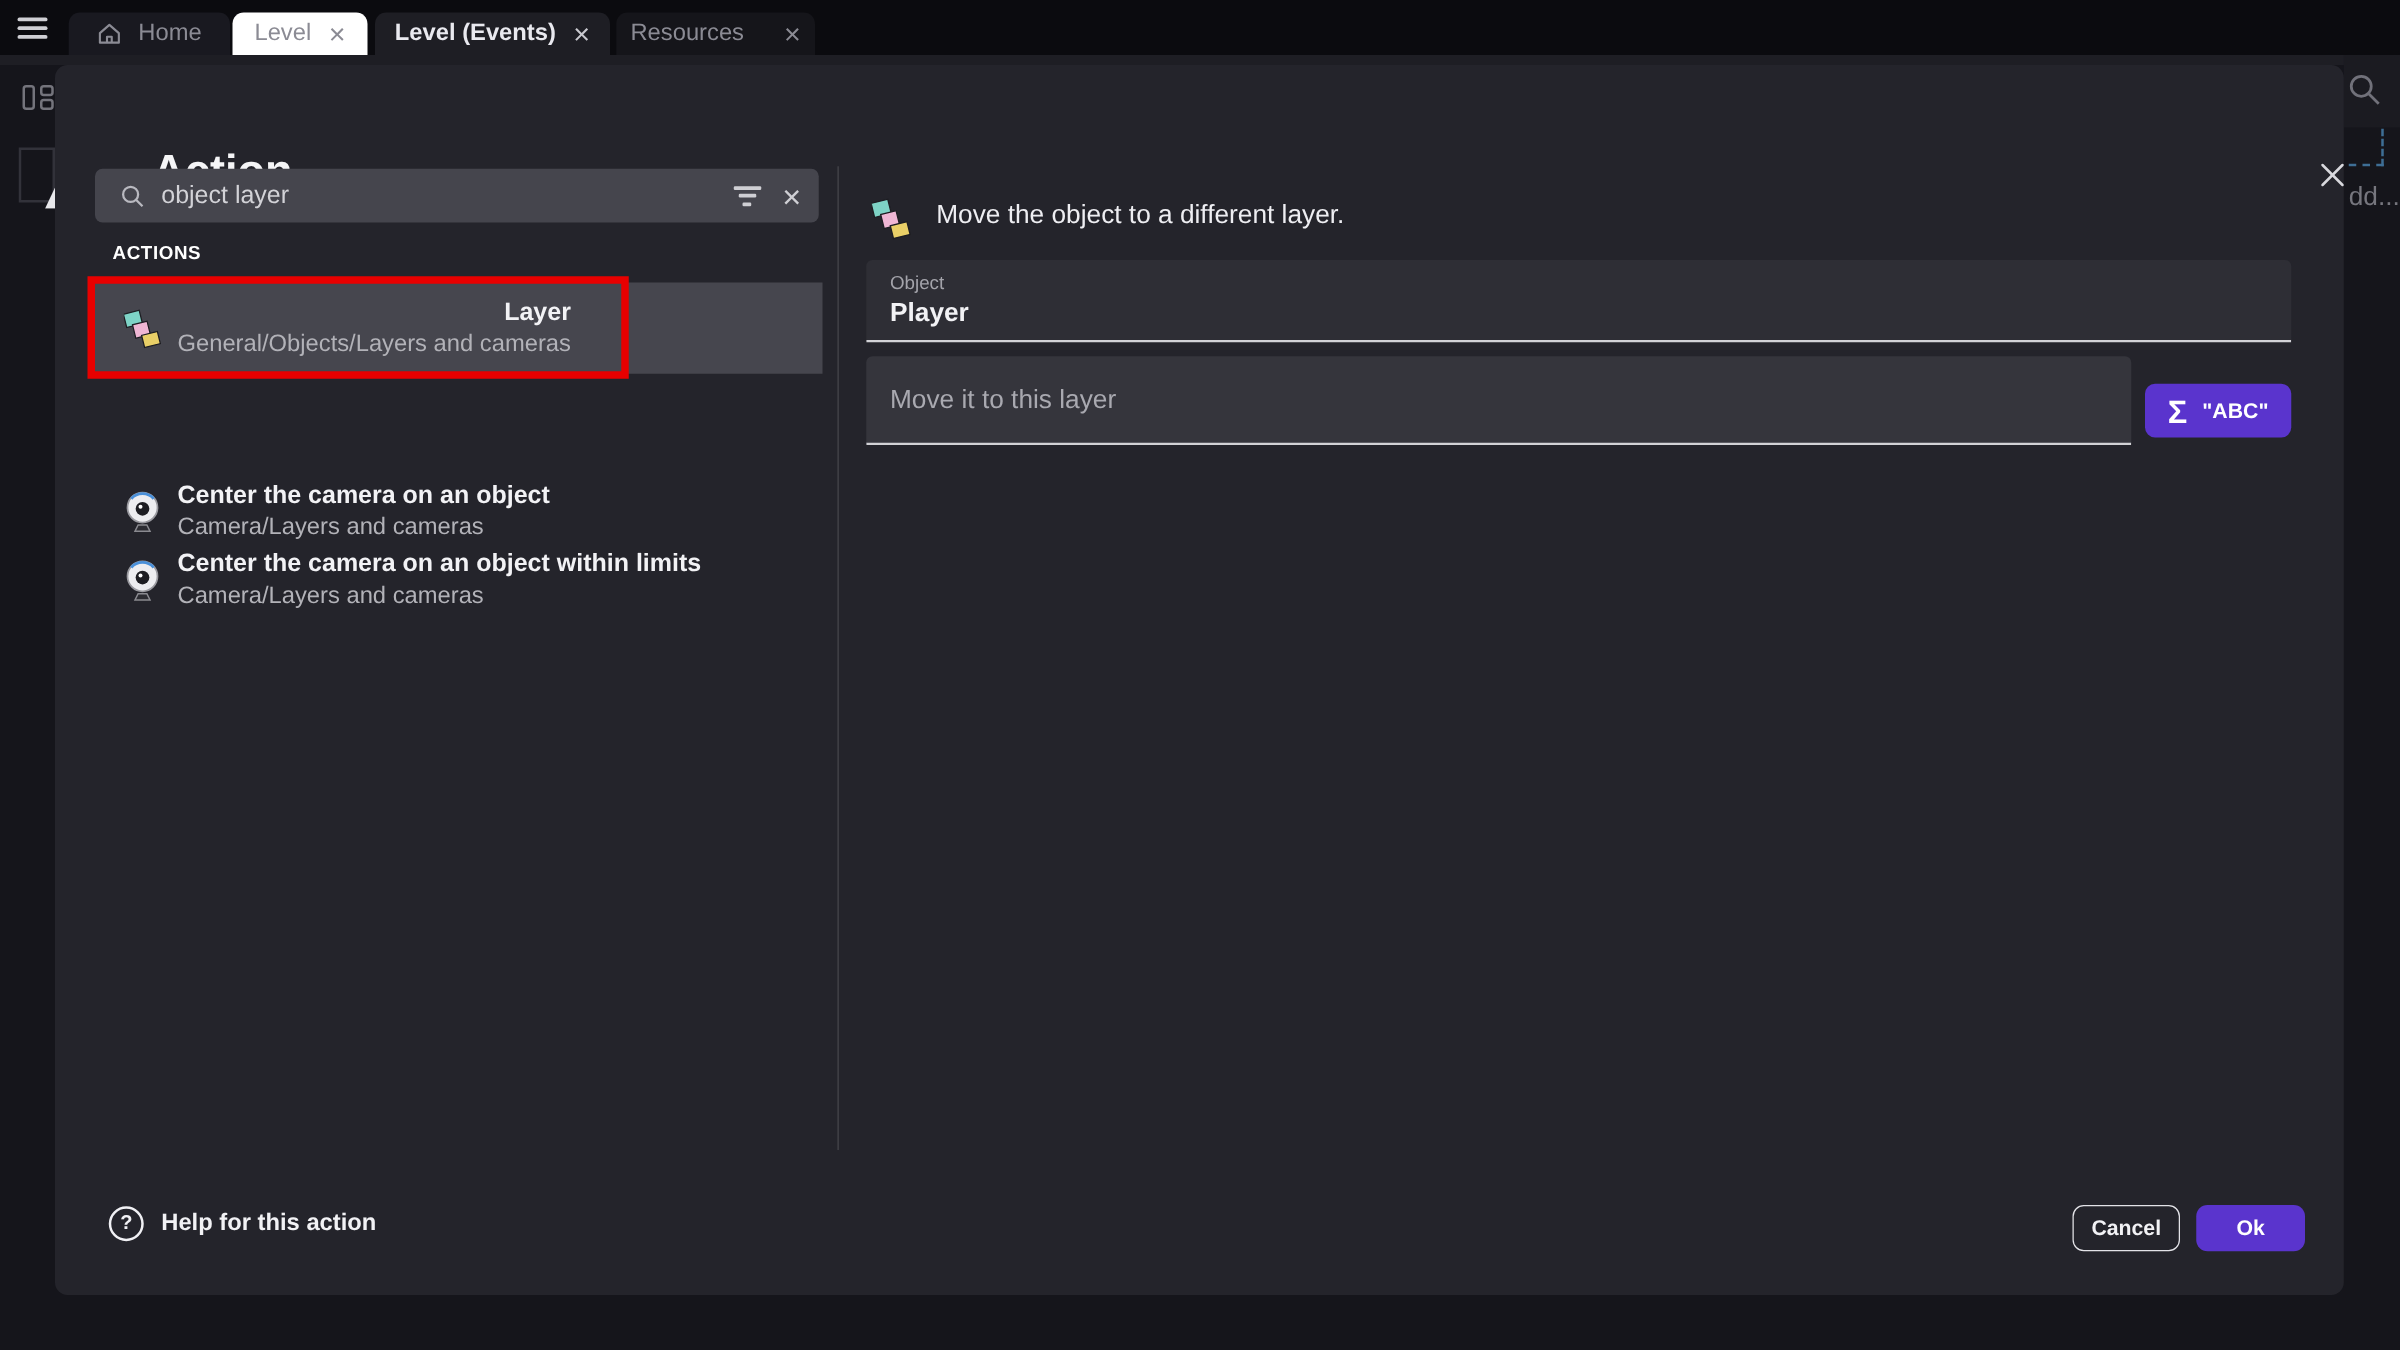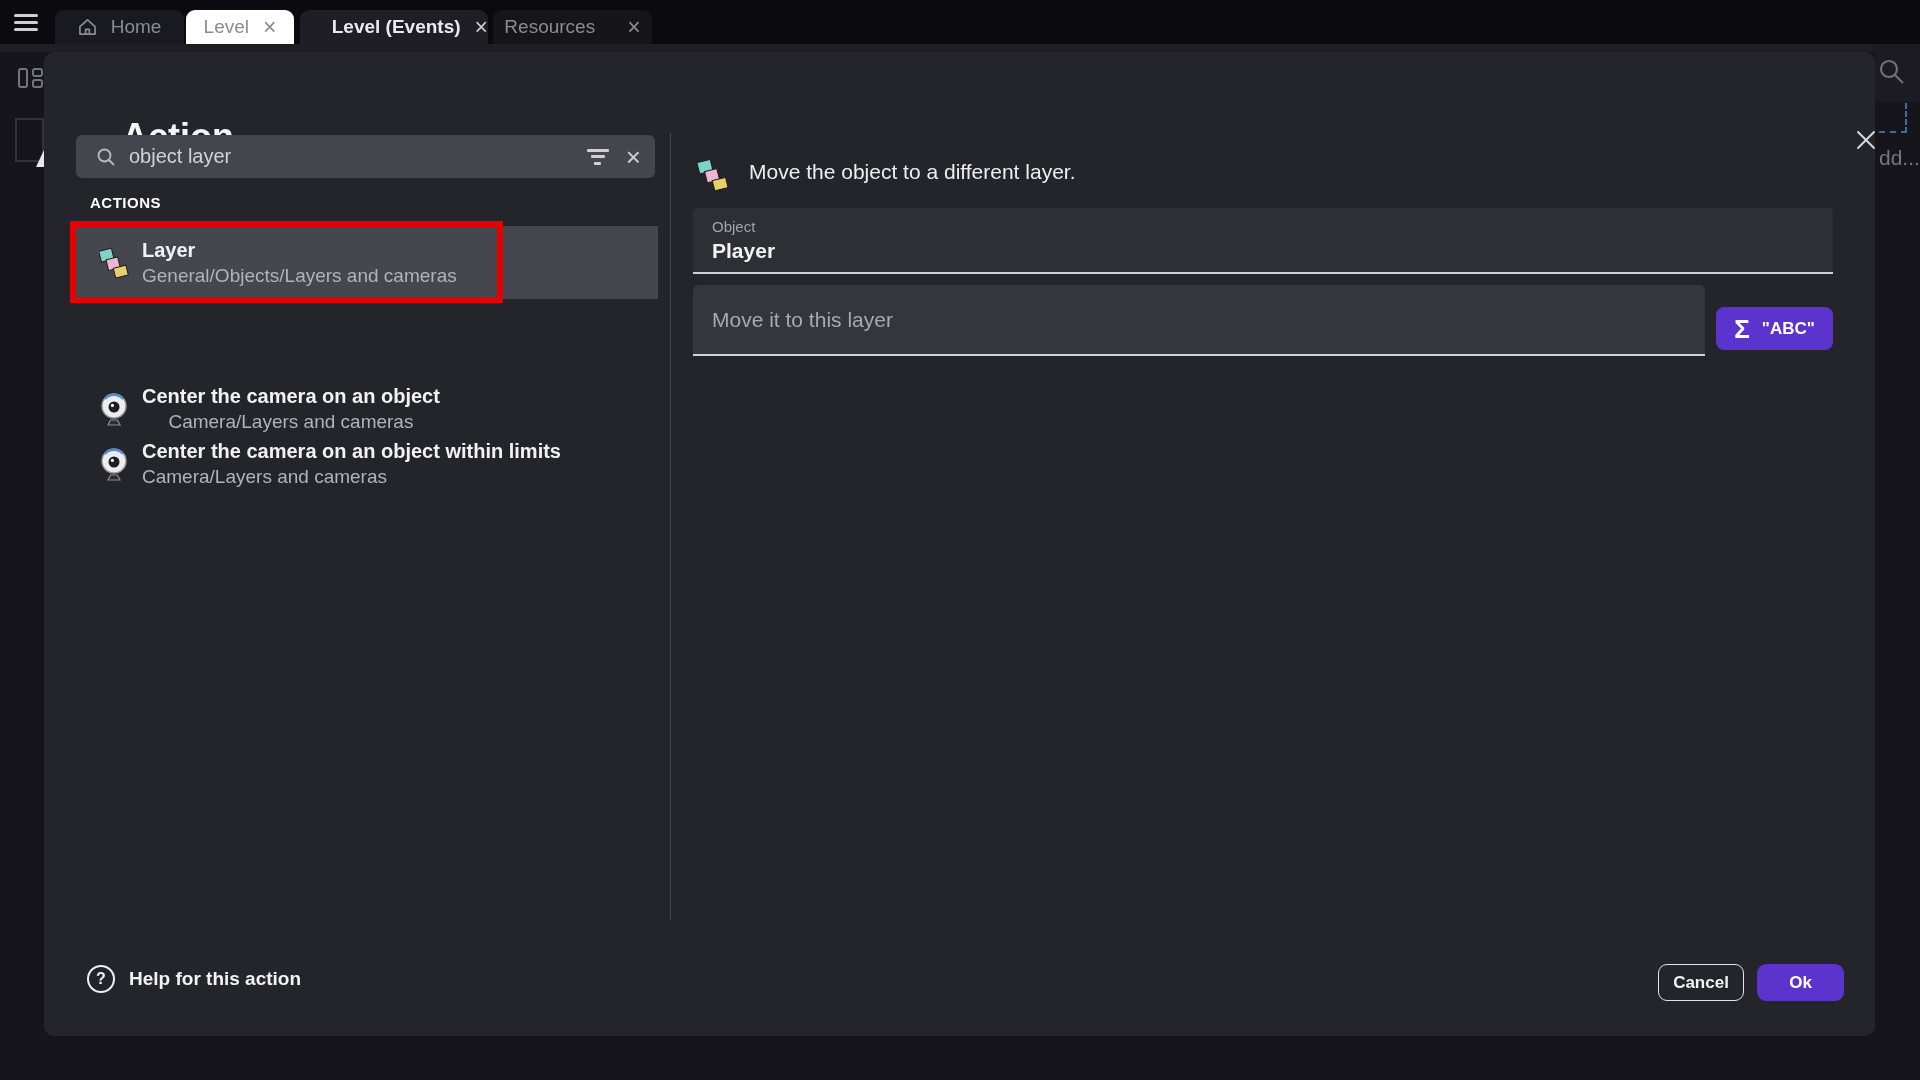--- a/index.html
+++ b/index.html
@@ -8,21 +8,21 @@
   .screen { position:relative; width:1920px; height:1080px; background:#15151b; }
 
   
   .tabbar { position:absolute; left:0; top:0; width:1920px; height:44px; background:#0b0b0f; }
   .strip  { position:absolute; left:0; top:44px; width:1920px; height:8px; background:#1e1e24; }
   .hamburger { position:absolute; left:14px; top:14px; width:24px; height:17px; cursor:pointer; }
   .hamburger i { display:block; height:3px; background:#cfcfd4; border-radius:2px; margin-bottom:4px; }
   .tab { position:absolute; top:10px; height:34px; border-radius:9px 9px 0 0; display:flex; align-items:center; justify-content:center; gap:14px; font-size:19px; color:#8b8b94; }
   .tab-home  { left:55px;  width:129px; background:#191920; }
   .tab-level { left:186px; width:108px; background:#ffffff; }
-  .tab-active{ left:300px; width:188px; background:#1e1e24; color:#e9e9ef; font-weight:700;justify-content:flex-end; }
+  .tab-active{ left:300px; width:188px; background:#1e1e24; color:#e9e9ef; font-weight:700; }
   .tab-res   { left:493px; width:159px; background:#15151a;gap:32px; }
   .tab .close { font-size:23px; line-height:20px; color:#8b8b94; cursor:pointer; font-weight:400; }
   .tab-active .close { color:#c9c9cf; }
   .home-ico { width:19px; height:18px; }
 
   
   .bg-right-band { position:absolute; left:1875px; top:44px; width:45px; height:58px; background:#1b1b21; }
   .bg-mag { position:absolute; left:1878px; top:58px; width:28px; height:28px; }
   .bg-dash-v { position:absolute; left:1905px; top:103px; height:30px; width:0; border-left:2px dashed #3e6e95; }
   .bg-dash-h { position:absolute; left:1879px; top:131px; width:28px; height:0; border-top:2px dashed #3e6e95; }
@@ -153,38 +153,38 @@
       <span class="filter-ico">
           <i class="f1"></i>
           <i class="f2"></i>
           <i class="f3"></i>
         </span>
       <span class="search-clear">×</span>
     </div>
 
     <div class="section-label" style="left:46px; top:142px;">ACTIONS</div>
 
-    <div class="action-row selected" style="left:30px; top:174px;">
+    <div class="action-row selected" style="left:30px; top:174px;text-align:right;">
       <span class="row-ico">
         <svg width="30" height="36" viewBox="0 0 30 36">
           <g transform="rotate(-14 15 18)">
             <rect x="3" y="3" width="13" height="11" fill="#7ed3c6" stroke="#1d1d22" stroke-width="1"></rect>
             <rect x="8" y="13" width="12" height="11" fill="#efb6d4" stroke="#1d1d22" stroke-width="1"></rect>
             <rect x="13" y="23" width="13" height="10" fill="#e9cf67" stroke="#1d1d22" stroke-width="1"></rect>
           </g>
         </svg>
       </span>
       <span class="row-texts">
         <div class="row-title">Layer</div>
         <div class="row-path">General/Objects/Layers and cameras</div>
       </span>
     </div>
 
 
-    <div class="action-row" style="left:30px; top:320px;text-align:center;">
+    <div class="action-row" style="left:30px; top:320px;">
       <span class="row-ico">
         <svg width="30" height="36" viewBox="0 0 30 36">
           <path d="M9 34 h12 l-2.5 -5 h-7 Z" fill="#2c2c32" stroke="#8a8a90" stroke-width="1.2"></path>
           <circle cx="15" cy="15" r="12" fill="#ededf0" stroke="#9a9aa0" stroke-width="1.4"></circle>
           <path d="M6 8 a12 12 0 0 1 18 0" fill="none" stroke="#4a90d9" stroke-width="2.2"></path>
           <circle cx="15" cy="16" r="5.5" fill="#1d1d22"></circle>
           <circle cx="13.4" cy="14.4" r="1.6" fill="#ffffff"></circle>
         </svg>
       </span>
       <span class="row-texts">

